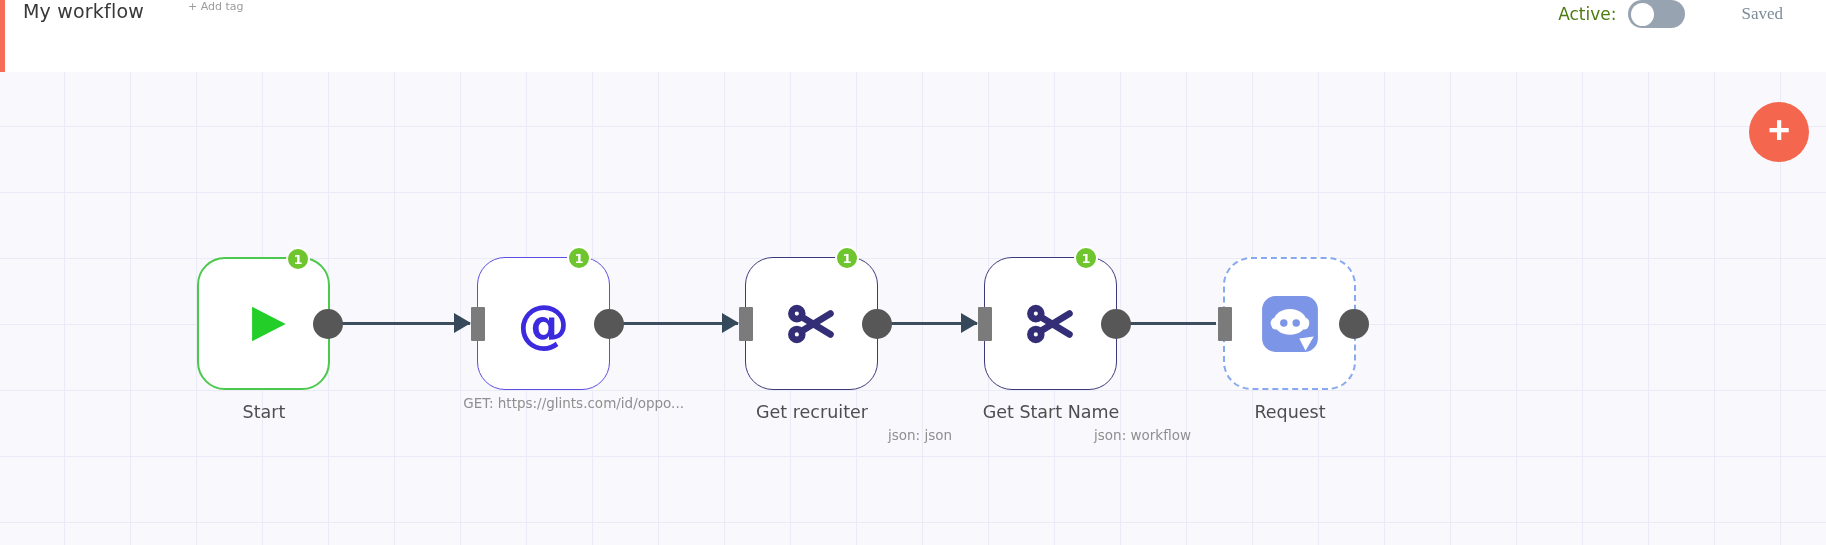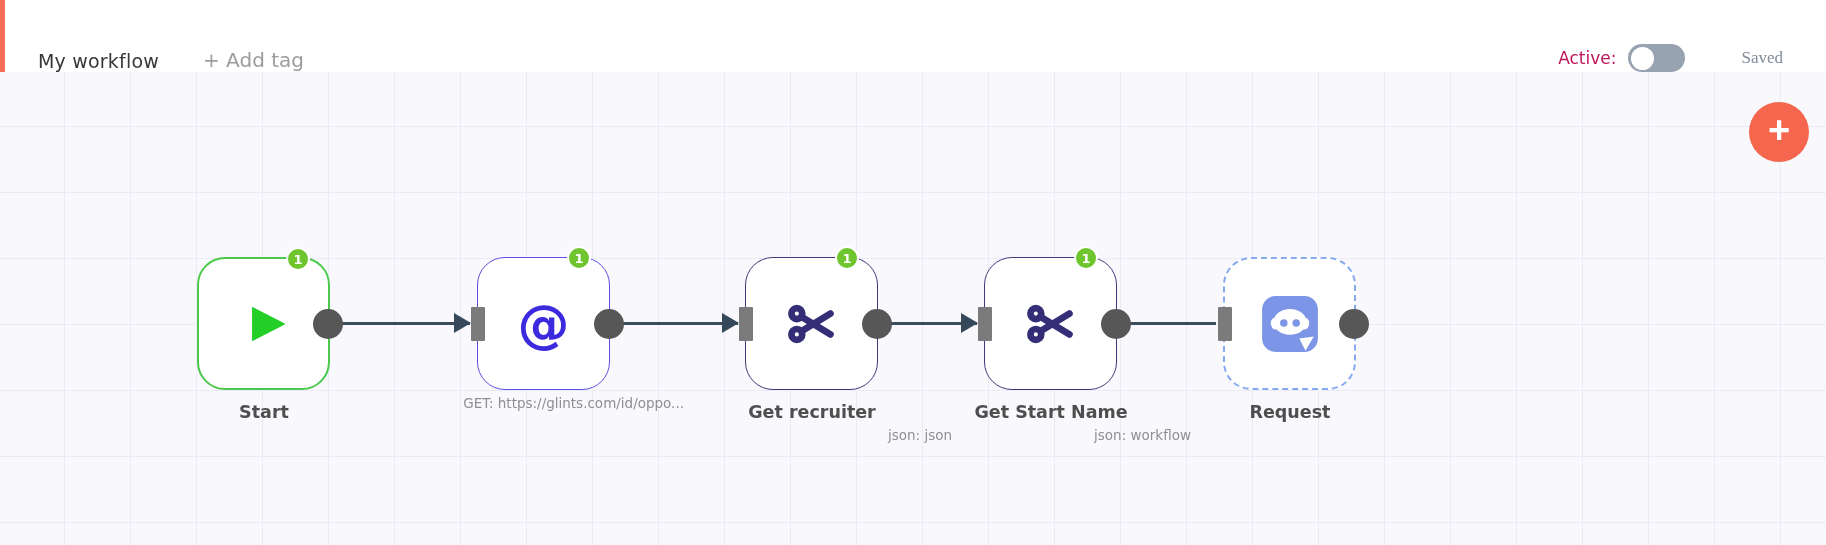--- a/index.html
+++ b/index.html
@@ -1,27 +1,27 @@
 <!DOCTYPE html>
 <html><head>
 <meta charset="utf-8">
 <style>
   * { margin:0; padding:0; box-sizing:border-box; }
   html,body { width:1826px; height:545px; overflow:hidden;
     font-family:"DejaVu Sans","Liberation Sans",sans-serif; background:#fff; }
 
   
-  .header { position:relative; display:flex; align-items:flex-end;
-    height:72px; background:#ffffff; padding-left:38px; padding-right:43px; }
+  .header { position:relative; display:flex; align-items:flex-start;
+    height:72px; background:#ffffff; padding-left:23px; padding-right:43px; }
   .accent-stripe { position:absolute; left:0; top:0; width:5px; height:72px;
     background:#f66d58; }
   .wf-title { font-size:19px; color:#383838; letter-spacing:0.2px; cursor:text; }
-  .add-tag { font-size:20px; color:#9c9c9c; margin-left:44px; cursor:pointer; }
+  .add-tag { font-size:11px; color:#9c9c9c; margin-left:44px; cursor:pointer; }
   .header-right { margin-left:auto; display:flex; align-items:center; }
-  .active-label { font-size:17px; color:#be185d; margin-right:12px; }
+  .active-label { font-size:17px; color:#4d7c0f; margin-right:12px; }
   .toggle { position:relative; width:57px; height:28px; border-radius:14px;
     background:#97a3b1; cursor:pointer; }
   .toggle .knob { position:absolute; left:3px; top:2.5px; width:23px; height:23px;
     border-radius:50%; background:#ffffff; }
   .saved-label { font-size:17px; color:#7e8b99; margin-left:56px;font-family:Liberation Serif, serif; }
 
   
   .canvas { position:relative; width:1826px; height:473px;
     background-color:#f9f9fd;
     background-image:
@@ -46,21 +46,21 @@
     display:flex; align-items:center; justify-content:center; }
 
   .port-out { position:absolute; right:-15px; top:50%; margin-top:-15px;
     width:30px; height:30px; border-radius:50%; background:#575757; z-index:3;
     cursor:crosshair; }
   .port-in { position:absolute; left:-7px; top:50%; margin-top:-17px;
     width:14px; height:34px; background:#7b7b7b; border-radius:1px; z-index:3;
     cursor:crosshair; }
 
   .node-label { margin-top:12px; text-align:center; font-size:17.5px;
-    color:#4e4e4e; width:260px; margin-left:-63px;font-weight:bold; }
+    color:#4e4e4e; width:260px; margin-left:-63px; }
   .node-sub { margin-top:5px; text-align:right; font-size:13.5px;
     color:#8f8f8f; width:280px; margin-left:-73px; }
 
   .at-glyph { font-size:52px; font-weight:bold; color:#3c2adf; line-height:1; }
 
   
   .conn { position:absolute; top:249.5px; height:3px; background:#3c4d5d; z-index:2; }
   .conn.arrow::after { content:""; position:absolute; right:-1px; top:-8.5px;
     width:0; height:0; border-left:17px solid #36495a;
     border-top:10px solid transparent; border-bottom:10px solid transparent; }

